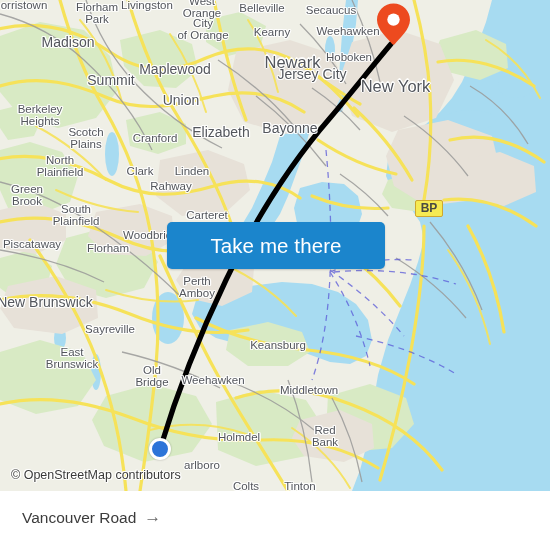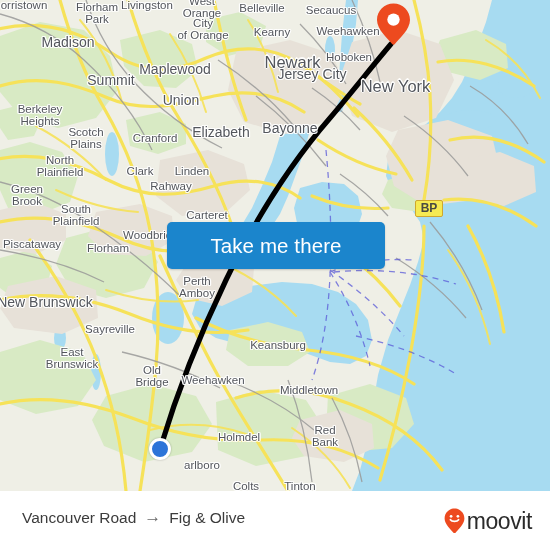--- a/index.html
+++ b/index.html
@@ -401,36 +401,25 @@
       <path d="M18.5 1.5 C27.6 1.5 35 8.8 35 17.9 C35 27.6 24.2 36.4 19.9 42.0
                C19.2 42.9 17.8 42.9 17.1 42.0 C12.8 36.4 2 27.6 2 17.9
                C2 8.8 9.4 1.5 18.5 1.5 Z" fill="#ed4a1f"></path>
       <circle cx="18.5" cy="17.6" r="6.2" fill="#ffffff"></circle>
     </svg>
 
     <div id="origin-dot"></div>
 
     <button id="cta">Take me there</button>
 
+    <div id="attribution">© OpenStreetMap contributors</div>
   </div>
 
   <div id="footer">
 
     <div id="trip-summary">
       <span>Vancouver Road</span>
       <span id="trip-arrow">→</span>
-      <span>Fig &amp; Olive</span>
     </div>
 
-    <div id="brand">
-      <svg id="brand-mark" viewBox="0 0 21 25">
-        <path d="M10.5 0.6 C16 0.6 20.4 5 20.4 10.5 C20.4 16.4 13.9 21.8 11.3 25.0
-                 C10.9 25.4 10.1 25.4 9.7 25.0 C7.1 21.8 0.6 16.4 0.6 10.5
-                 C0.6 5 5 0.6 10.5 0.6 Z" fill="#ed4a1f"></path>
-        <circle cx="7.1" cy="8.3" r="1.35" fill="#ffffff"></circle>
-        <circle cx="13.9" cy="8.3" r="1.35" fill="#ffffff"></circle>
-        <path d="M6.4 11.7 C7.9 14.0 13.1 14.0 14.6 11.7" stroke="#ffffff" stroke-width="1.7" fill="none" stroke-linecap="round"></path>
-      </svg>
-      <span id="brand-name">moovit</span>
-    </div>
   </div>
 
 </div>
 
 </body></html>

